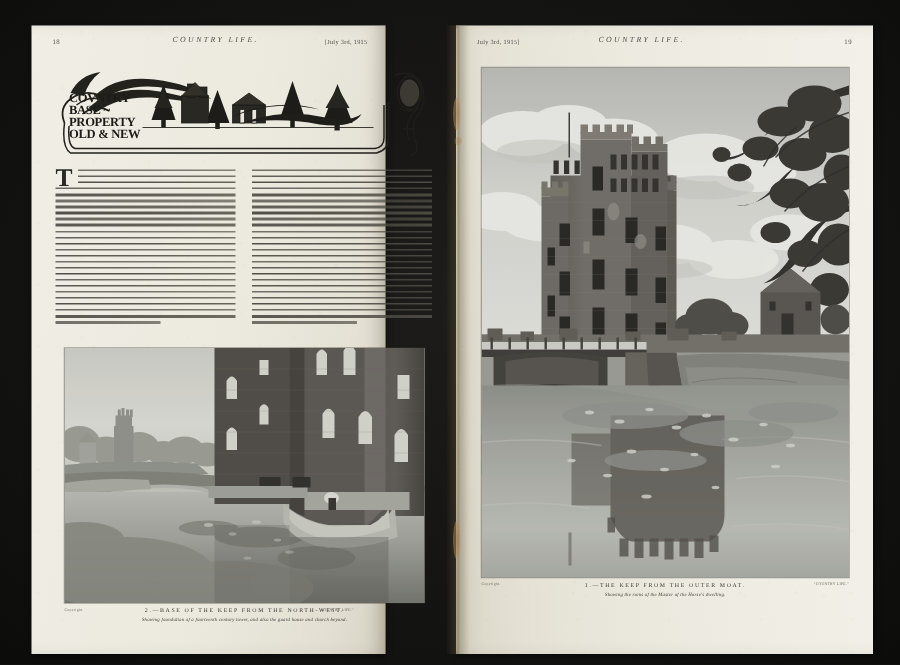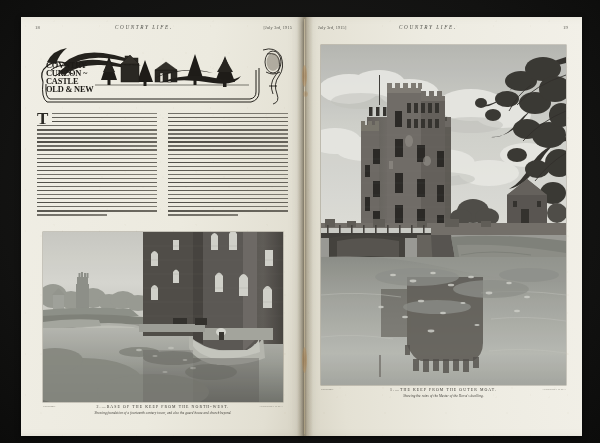--- a/index.html
+++ b/index.html
@@ -4,21 +4,21 @@
 <style>
   html,body{margin:0;padding:0;background:#131313;}
   body{width:600px;height:443px;overflow:hidden;font-family:"Liberation Serif",serif;}
   #stage{position:relative;width:600px;height:443px;background:
       radial-gradient(ellipse at 50% 45%, #1d1c1a 0%, #121211 70%, #0c0c0b 100%);}
 
   
   .spread{position:absolute;left:21px;top:17px;width:561px;height:419px;}
 
   .page{position:absolute;top:0;height:419px;background:#e9e7dd;}
-  .page.left {left:0;   width:283px;
+  .page.left {left:0;   width:236px;
       background:linear-gradient(100deg,#f0eee5 0%,#eceadf 55%,#e2dfd2 88%,#d6d2c3 100%);
       box-shadow: inset -9px 0 14px -9px rgba(90,80,60,.55),
                   0 2px 5px rgba(0,0,0,.55);}
   .page.right{left:283px;width:278px;
       background:linear-gradient(265deg,#f2f0e8 0%,#edebe1 50%,#e4e1d4 86%,#d9d5c6 100%);
       box-shadow: inset 9px 0 14px -9px rgba(90,80,60,.5),
                   0 2px 5px rgba(0,0,0,.55);}
 
   
   .grain{position:absolute;inset:0;pointer-events:none;opacity:.35;
@@ -147,22 +147,22 @@
             <path d="M229 30 Q236 34 243 30"></path>
             <path d="M232 44 L240 44"></path>
           </g>
           <g fill="#6d675a" opacity=".45">
             <ellipse cx="236" cy="20" rx="6.5" ry="9"></ellipse>
           </g>
         </svg>
 
         <div class="mh-logo">
           <div>COVNTRY</div>
-          <div>CURZON ~</div>
-          <div>CASTLE</div>
+          <div>BASE ~</div>
+          <div>PROPERTY</div>
           <div>OLD &amp; NEW</div>
         </div>
 
       </div>
 
       <div class="cols">
         <div class="col first">
           <div class="dropcap">T</div>
           <div class="lines" id="col1">
               <div class="ln" style="top: 1px; left: 15px; width: 105px; opacity: 0.7;"></div>

